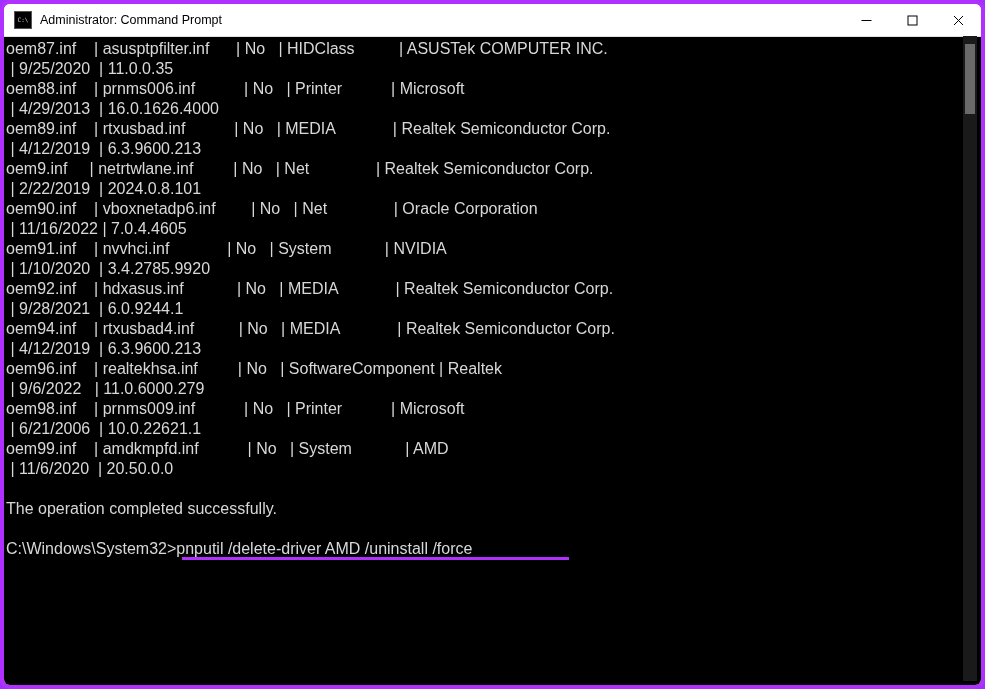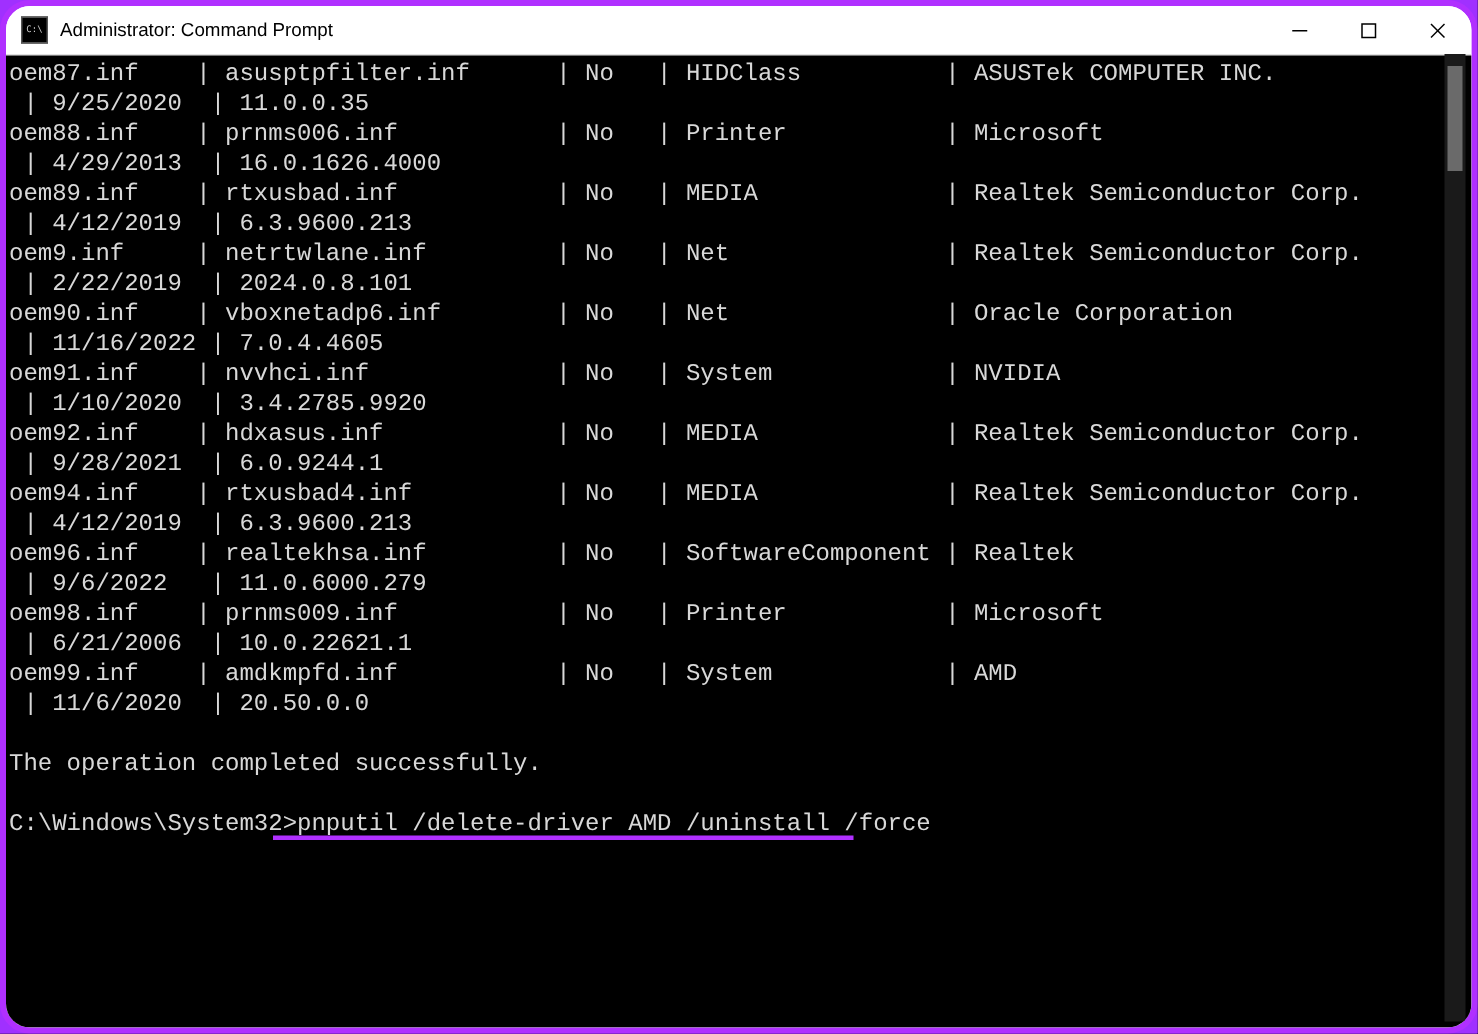--- a/index.html
+++ b/index.html
@@ -6,21 +6,21 @@
     margin: 0;
     padding: 0;
     font-family: Consolas, "Courier New", monospace;
     background: #a030ff;
   }
   .frame {
     box-sizing: border-box;
     width: 985px;
     height: 689px;
     border: 4px solid #b030ff;
-    border-radius: 20px;
+    border-radius: 10px;
     background: #ffffff;
     display: flex;
     flex-direction: column;
     overflow: hidden;
     position: relative;
   }
   .titlebar {
     height: 32px;
     background: #ffffff;
     display: flex;
@@ -96,21 +96,21 @@
 
   .row { white-space: pre; }
   .cmd-underline {
     position: absolute;
     height: 3px;
     background: #b030ff;
     left: 186px;
     width: 400px;
     top: 564px;
   }
-  .mono-line { font-family: Liberation Mono, monospace; }
+  .mono-line { font-family: Liberation Sans, sans-serif; }
 </style>
 </head>
 <body>
 
 <div class="frame">
 
   <div class="titlebar">
     <span class="app-icon"></span>
     <span class="title-text">Administrator: Command Prompt</span>
     <span class="spacer"></span>

